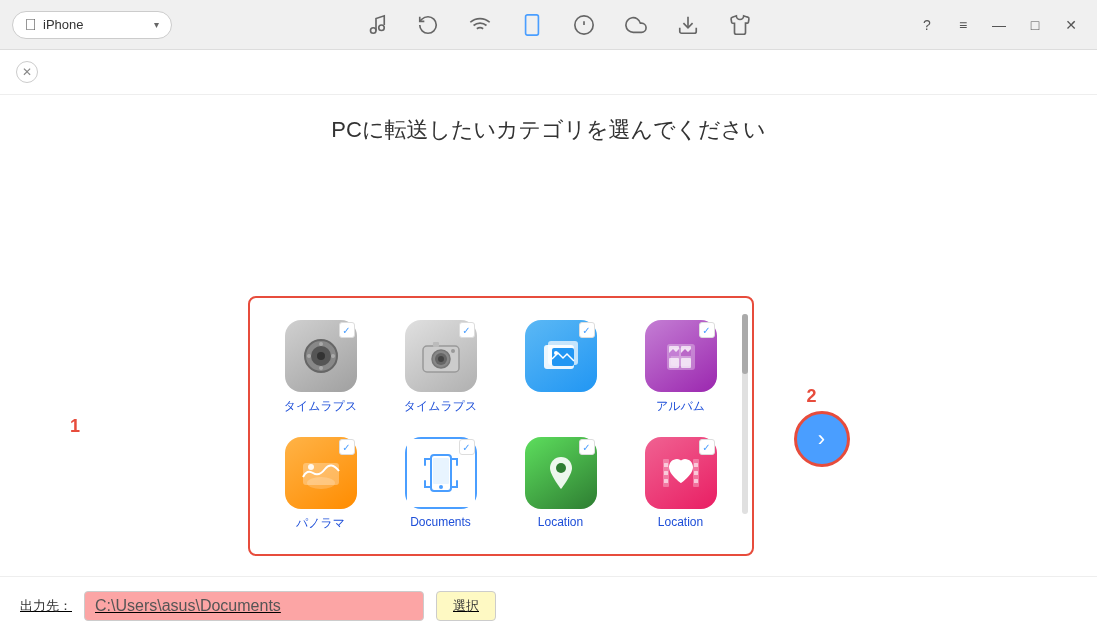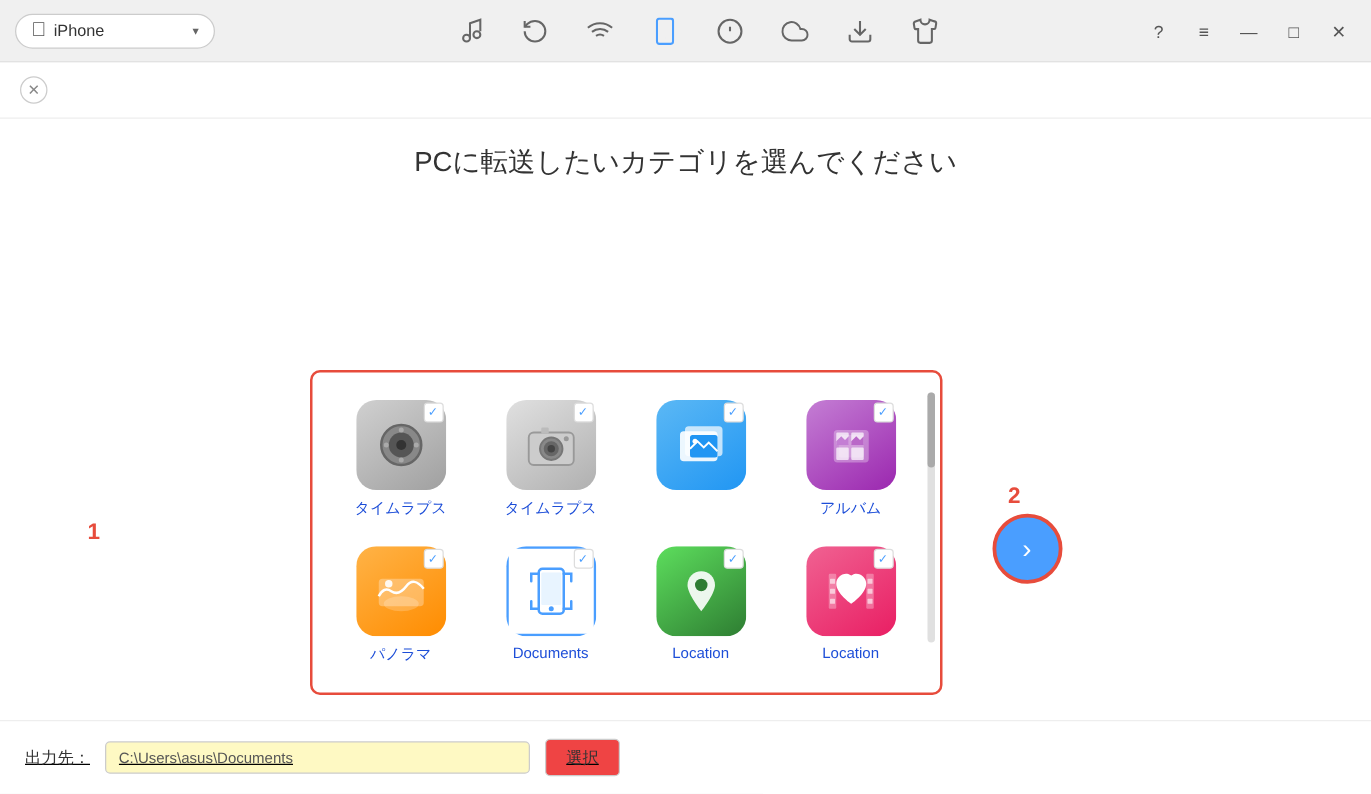--- a/index.html
+++ b/index.html
@@ -353,27 +353,27 @@
       font-size: 13px;
       color: #333;
       white-space: nowrap;
     }
     .output-path {
       flex: 1;
       max-width: 340px;
       border: 1px solid #ccc;
       border-radius: 4px;
       padding: 5px 10px;
-      font-size: 12px;
+      font-size: 16px;
       color: #555;
-      background: #fef9c3;
+      background: #fca5a5;
     }
     .select-btn {
       border: 1px solid #ccc;
-      background: #ef4444;
+      background: #fef9c3;
       border-radius: 4px;
       padding: 5px 16px;
       font-size: 13px;
       cursor: pointer;
       color: #333;
     }
   </style>
 </head>
 <body>
 

